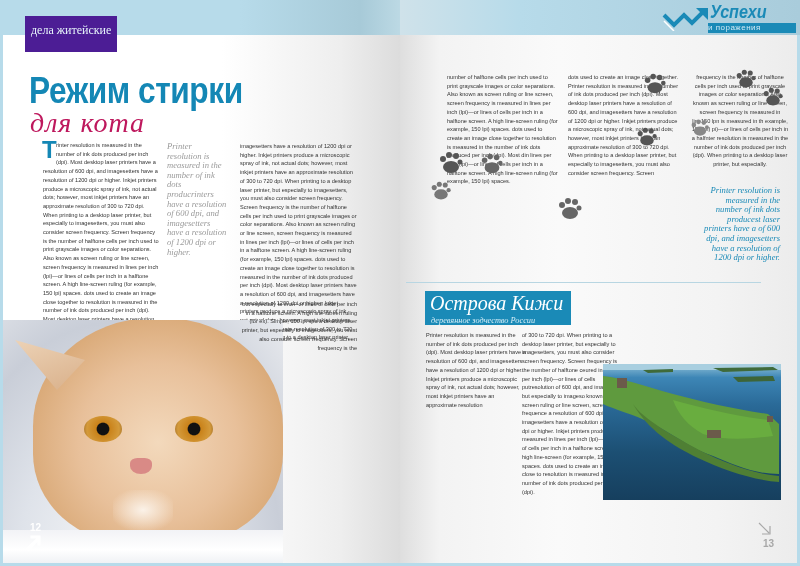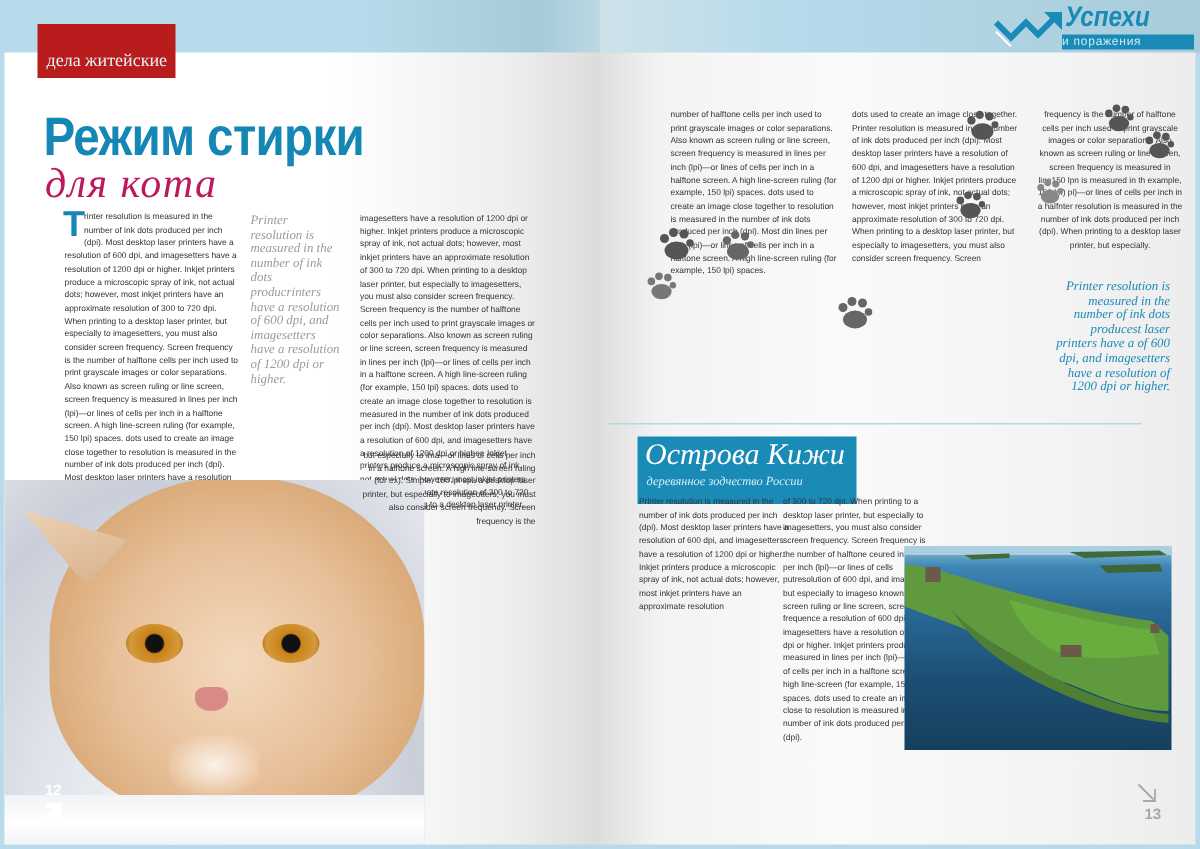--- a/index.html
+++ b/index.html
@@ -15,22 +15,22 @@
   }
   .page-left .sheet {
     position: absolute; left: 3px; top: 35px; width: 397px; height: 528px;
     background: linear-gradient(90deg, #ffffff 0%, #ffffff 55%, #eeeeee 85%, #dcdcdc 100%);
   }
   .page-left .topband {
     position: absolute; left: 0; top: 0; width: 400px; height: 35px;
     background: linear-gradient(90deg, #b7dbea 0%, #b7dbea 60%, #a7cad8 90%, #bcd9e4 100%);
   }
   .section-tag {
-    position: absolute; left: 25px; top: 16px; height: 36px; padding: 15px 6px;
-    background: #b91c1c; color: #e6f4fa;
+    position: absolute; left: 25px; top: 16px; height: 36px; padding: 5px 6px;
+    background: #4c1d95; color: #e6f4fa;
     font-family: "Liberation Serif", serif; font-size: 12px; line-height: 19px;
   }
   .title-main {
     position: absolute; left: 29px; top: 72px;
     color: #1487b5; font-family: "Liberation Sans", sans-serif; font-weight: bold;
     font-size: 36px; line-height: 38px; letter-spacing: -0.5px;
     transform: scaleX(0.88); transform-origin: left top;
   }
   .title-sub {
     position: absolute; left: 30px; top: 108px;
@@ -127,21 +127,21 @@
   .pullquote-right {
     position: absolute; left: 302px; top: 186px; width: 78px; text-align: right;
     font-family: "Liberation Serif", serif; font-style: italic; font-size: 8.6px; line-height: 9.6px;
     color: #1a8ab7;
   }
   .paw { position: absolute; }
   .divider {
     position: absolute; left: 6px; top: 282px; width: 355px; height: 1px; background: #b8d6e2;
   }
   .kizhi-box {
-    position: absolute; left: 25px; top: 291px; width: 146px; height: 45px; background: #1a8ab7;
+    position: absolute; left: 25px; top: 291px; width: 146px; height: 34px; background: #1a8ab7;
   }
   .kizhi-title {
     position: absolute; left: 5px; top: 1px; color: #ffffff;
     font-family: "Liberation Serif", serif; font-style: italic; font-size: 20px; line-height: 22px;
   }
   .kizhi-sub {
     position: absolute; left: 6px; top: 25px; color: #d5eef8;
     font-family: "Liberation Serif", serif; font-style: italic; font-size: 8.3px; line-height: 10px;
   }
   .kcol1 { position: absolute; left: 426px; top: 331px; width: 100px; }

